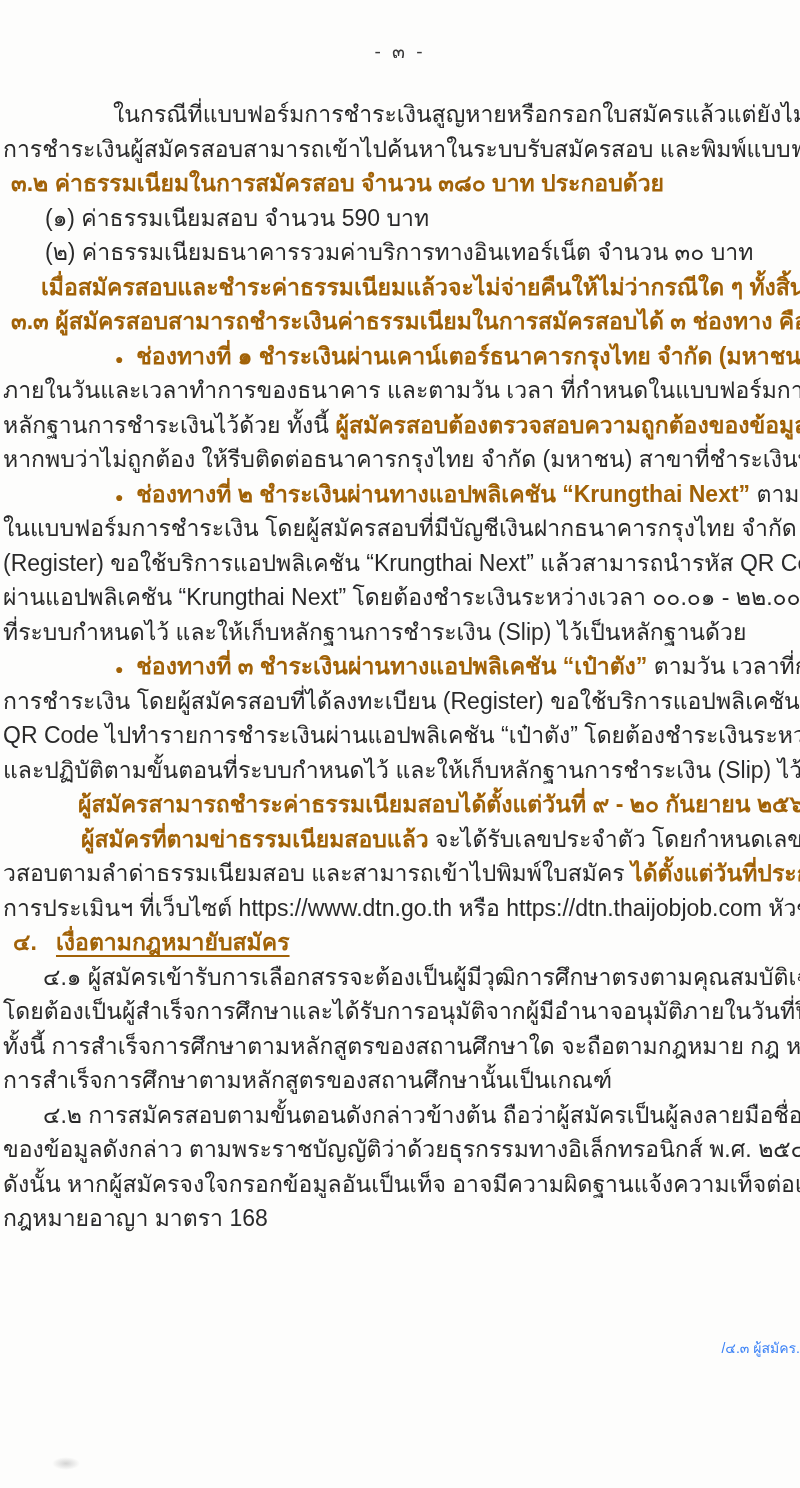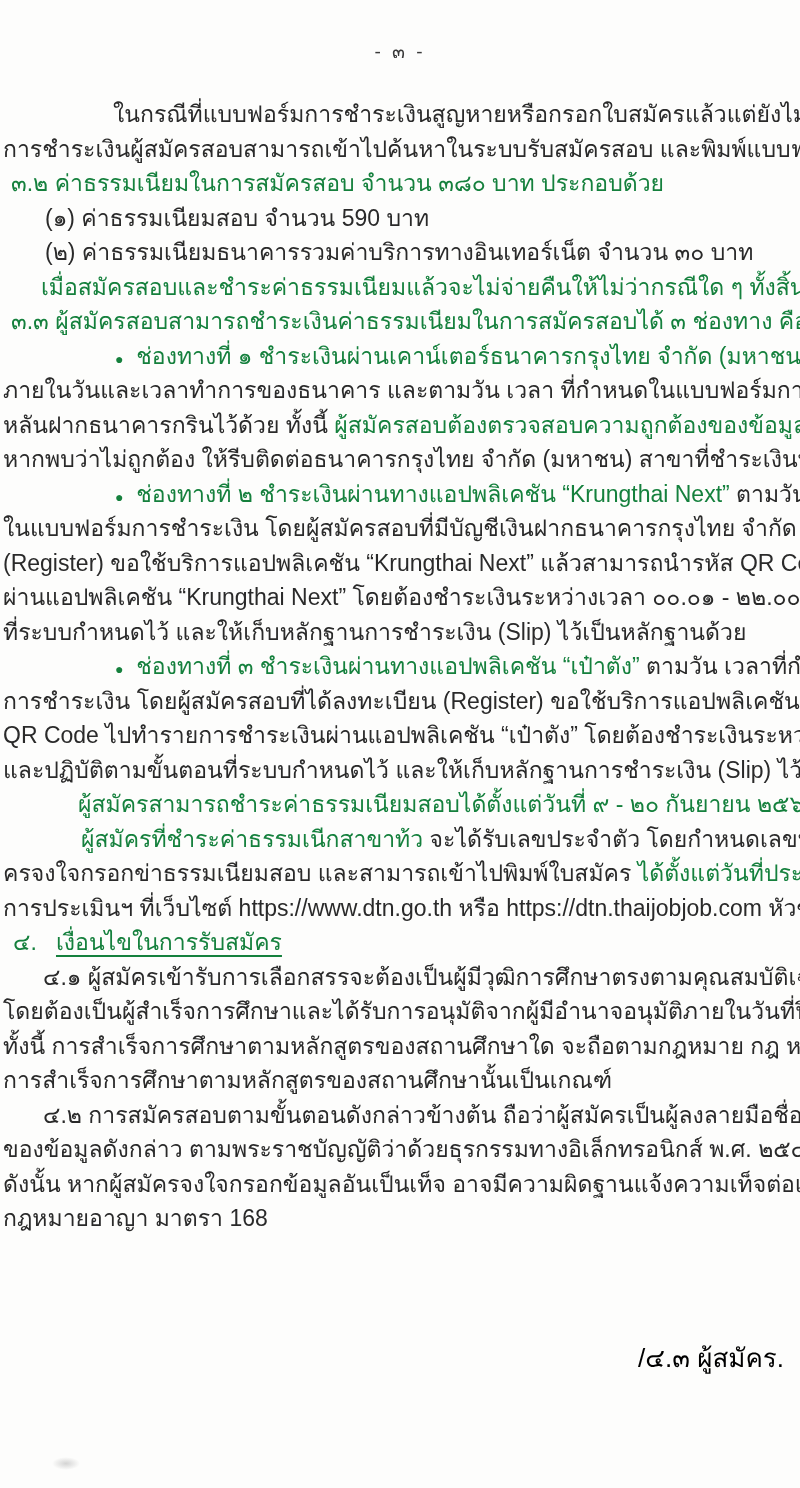--- a/index.html
+++ b/index.html
@@ -28,28 +28,28 @@
     width:900px;
   }
   .line {
     height:34.5px;
     line-height:34.5px;
     white-space:nowrap;
     font-size:23px;
     color:#2a2a2a;
   }
   .line span { vertical-align:baseline; }
-  .b { font-weight:400; color:#15803d; }
+  .b { font-weight:700; color:#a16207; }
   .u { text-decoration:underline; text-underline-offset:5px; text-decoration-thickness:2px; }
   .dot { font-size:14px; vertical-align:3px; letter-spacing:0; }
   .footer-note {
     position:absolute;
-    top:1337px; right:16px;
-    font-size:26px;
-    color:#000000;
+    top:1337px; right:0;
+    font-size:14px;
+    color:#3b82f6;
   }
   .smudge {
     position:absolute;
     left:52px; top:1457px;
     width:28px; height:13px;
     border-radius:50%;
     background:radial-gradient(ellipse at center, rgba(125,125,125,0.32) 0%, rgba(255,255,255,0) 70%);
   }
 </style>
 </head>
@@ -60,36 +60,36 @@
   <div class="doc">
       <div class="line" style="padding-left: 110px;"><span>ในกรณีที่แบบฟอร์มการชำระเงินสูญหายหรือกรอกใบสมัครแล้วแต่ยังไม่ได้พิมพ์แบบฟอร์ม</span></div>
       <div class="line"><span>การชำระเงินผู้สมัครสอบสามารถเข้าไปค้นหาในระบบรับสมัครสอบ และพิมพ์แบบฟอร์มการชำระเงินใหม่ได้</span></div>
       <div class="line" style="padding-left: 8px;"><span class="b">๓.๒ ค่าธรรมเนียมในการสมัครสอบ  จำนวน ๓๘๐ บาท ประกอบด้วย</span></div>
       <div class="line" style="padding-left: 42px;"><span>(๑) ค่าธรรมเนียมสอบ  จำนวน 590 บาท</span></div>
       <div class="line" style="padding-left: 42px;"><span>(๒) ค่าธรรมเนียมธนาคารรวมค่าบริการทางอินเทอร์เน็ต จำนวน ๓๐ บาท</span></div>
       <div class="line" style="padding-left: 38px;"><span class="b">เมื่อสมัครสอบและชำระค่าธรรมเนียมแล้วจะไม่จ่ายคืนให้ไม่ว่ากรณีใด ๆ  ทั้งสิ้น</span></div>
       <div class="line" style="padding-left: 8px;"><span class="b">๓.๓ ผู้สมัครสอบสามารถชำระเงินค่าธรรมเนียมในการสมัครสอบได้ ๓ ช่องทาง คือ</span></div>
       <div class="line" style="padding-left: 112px;"><span class="b dot">●</span><span class="b">&nbsp;&nbsp;ช่องทางที่ ๑ ชำระเงินผ่านเคาน์เตอร์ธนาคารกรุงไทย จำกัด (มหาชน) ทุกสาขาทั่วประเทศ</span></div>
       <div class="line"><span>ภายในวันและเวลาทำการของธนาคาร และตามวัน เวลา ที่กำหนดในแบบฟอร์มการชำระเงิน และให้เก็บ</span></div>
-      <div class="line"><span>หลันฝากธนาคารกรินไว้ด้วย ทั้งนี้ </span><span class="b">ผู้สมัครสอบต้องตรวจสอบความถูกต้องของข้อมูลในหลักฐานการชำระเงิน</span></div>
+      <div class="line"><span>หลักฐานการชำระเงินไว้ด้วย ทั้งนี้ </span><span class="b">ผู้สมัครสอบต้องตรวจสอบความถูกต้องของข้อมูลในหลักฐานการชำระเงิน</span></div>
       <div class="line"><span>หากพบว่าไม่ถูกต้อง ให้รีบติดต่อธนาคารกรุงไทย จำกัด (มหาชน) สาขาที่ชำระเงินทันที</span></div>
       <div class="line" style="padding-left: 112px;"><span class="b dot">●</span><span class="b">&nbsp;&nbsp;ช่องทางที่ ๒ ชำระเงินผ่านทางแอปพลิเคชัน “Krungthai Next”</span><span> ตามวัน เวลาที่กำหนด</span></div>
       <div class="line"><span>ในแบบฟอร์มการชำระเงิน โดยผู้สมัครสอบที่มีบัญชีเงินฝากธนาคารกรุงไทย จำกัด (มหาชน) ที่ได้ลงทะเบียน</span></div>
       <div class="line"><span>(Register) ขอใช้บริการแอปพลิเคชัน “Krungthai Next” แล้วสามารถนำรหัส QR Code ไปทำรายการชำระเงิน</span></div>
       <div class="line"><span>ผ่านแอปพลิเคชัน “Krungthai Next” โดยต้องชำระเงินระหว่างเวลา ๐๐.๐๑ - ๒๒.๐๐ น. และปฏิบัติตามขั้นตอน</span></div>
       <div class="line"><span>ที่ระบบกำหนดไว้ และให้เก็บหลักฐานการชำระเงิน (Slip) ไว้เป็นหลักฐานด้วย</span></div>
       <div class="line" style="padding-left: 112px;"><span class="b dot">●</span><span class="b">&nbsp;&nbsp;ช่องทางที่ ๓ ชำระเงินผ่านทางแอปพลิเคชัน “เป๋าตัง”</span><span> ตามวัน เวลาที่กำหนดในแบบฟอร์ม</span></div>
       <div class="line"><span>การชำระเงิน โดยผู้สมัครสอบที่ได้ลงทะเบียน (Register) ขอใช้บริการแอปพลิเคชัน “เป๋าตัง” แล้ว สามารถนำรหัส</span></div>
       <div class="line"><span>QR Code ไปทำรายการชำระเงินผ่านแอปพลิเคชัน “เป๋าตัง” โดยต้องชำระเงินระหว่างเวลา ๐๐.๐๑ - ๒๒.๐๐ น.</span></div>
       <div class="line"><span>และปฏิบัติตามขั้นตอนที่ระบบกำหนดไว้ และให้เก็บหลักฐานการชำระเงิน (Slip) ไว้เป็นหลักฐานด้วย</span></div>
       <div class="line" style="padding-left: 75px;"><span class="b">ผู้สมัครสามารถชำระค่าธรรมเนียมสอบได้ตั้งแต่วันที่ ๙ - ๒๐ กันยายน ๒๕๖๗</span></div>
-      <div class="line" style="padding-left: 78px;"><span class="b">ผู้สมัครที่ชำระค่าธรรมเนีกสาขาท้ว</span><span> จะได้รับเลขประจำตัว โดยกำหนดเลขประจำตัวสอบตามลำดับ</span></div>
-      <div class="line"><span>ครจงใจกรอกข่าธรรมเนียมสอบ และสามารถเข้าไปพิมพ์ใบสมัคร </span><span class="b">ได้ตั้งแต่วันที่ประกาศรายชื่อผู้มีสิทธิเข้ารับ</span></div>
+      <div class="line" style="padding-left: 78px;"><span class="b">ผู้สมัครที่ตามข่าธรรมเนียมสอบแล้ว</span><span> จะได้รับเลขประจำตัว โดยกำหนดเลขประจำตัวสอบตามลำดับ</span></div>
+      <div class="line"><span>วสอบตามลำด่าธรรมเนียมสอบ และสามารถเข้าไปพิมพ์ใบสมัคร </span><span class="b">ได้ตั้งแต่วันที่ประกาศรายชื่อผู้มีสิทธิเข้ารับ</span></div>
       <div class="line"><span>การประเมินฯ ที่เว็บไซต์ https://www.dtn.go.th หรือ https://dtn.thaijobjob.com หัวข้อ “รับสมัครงาน”</span></div>
-      <div class="line" style="padding-left: 10px;"><span class="b">๔.</span><span class="b">&nbsp;&nbsp;&nbsp;</span><span class="b u">เงื่อนไขในการรับสมัคร</span></div>
+      <div class="line" style="padding-left: 10px;"><span class="b">๔.</span><span class="b">&nbsp;&nbsp;&nbsp;</span><span class="b u">เงื่อตามกฎหมายับสมัคร</span></div>
       <div class="line" style="padding-left: 40px;"><span>๔.๑ ผู้สมัครเข้ารับการเลือกสรรจะต้องเป็นผู้มีวุฒิการศึกษาตรงตามคุณสมบัติเฉพาะสำหรับตำแหน่ง</span></div>
       <div class="line"><span>โดยต้องเป็นผู้สำเร็จการศึกษาและได้รับการอนุมัติจากผู้มีอำนาจอนุมัติภายในวันที่ปิดรับสมัครสอบ</span></div>
       <div class="line"><span>ทั้งนี้ การสำเร็จการศึกษาตามหลักสูตรของสถานศึกษาใด จะถือตามกฎหมาย กฎ หรือระเบียบเกี่ยวกับ</span></div>
       <div class="line"><span>การสำเร็จการศึกษาตามหลักสูตรของสถานศึกษานั้นเป็นเกณฑ์</span></div>
       <div class="line" style="padding-left: 40px;"><span>๔.๒ การสมัครสอบตามขั้นตอนดังกล่าวข้างต้น  ถือว่าผู้สมัครเป็นผู้ลงลายมือชื่อและรับรองความถูกต้อง</span></div>
       <div class="line"><span>ของข้อมูลดังกล่าว ตามพระราชบัญญัติว่าด้วยธุรกรรมทางอิเล็กทรอนิกส์ พ.ศ. ๒๕๔๔ และที่แก้ไขเพิ่มเติม</span></div>
       <div class="line"><span>ดังนั้น  หากผู้สมัครจงใจกรอกข้อมูลอันเป็นเท็จ อาจมีความผิดฐานแจ้งความเท็จต่อเจ้าพนักงานตามประมวล</span></div>
       <div class="line"><span>กฎหมายอาญา มาตรา 168</span></div>
     </div>
   <div class="footer-note">/๔.๓ ผู้สมัคร.</div>

